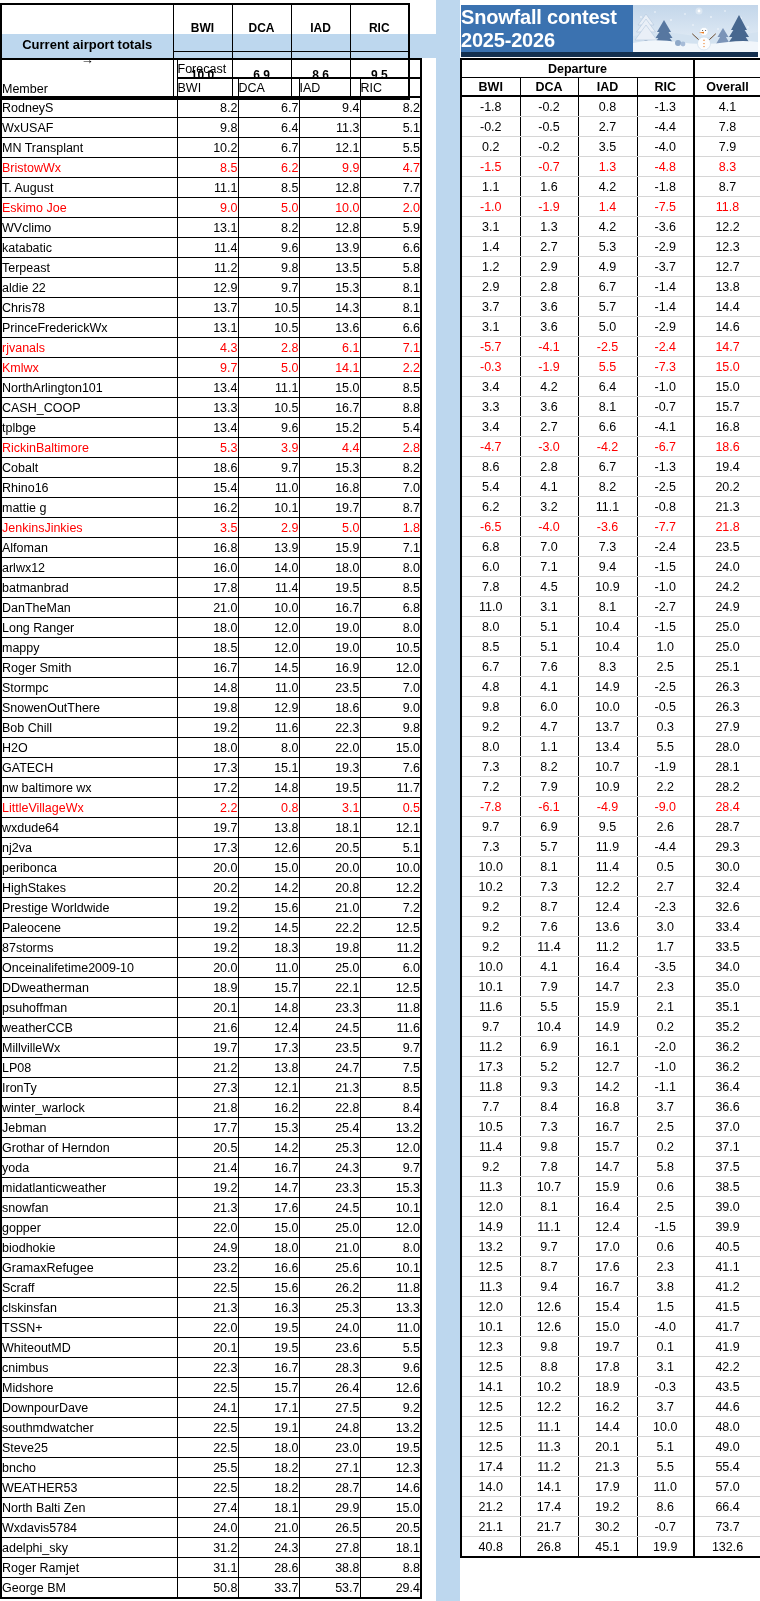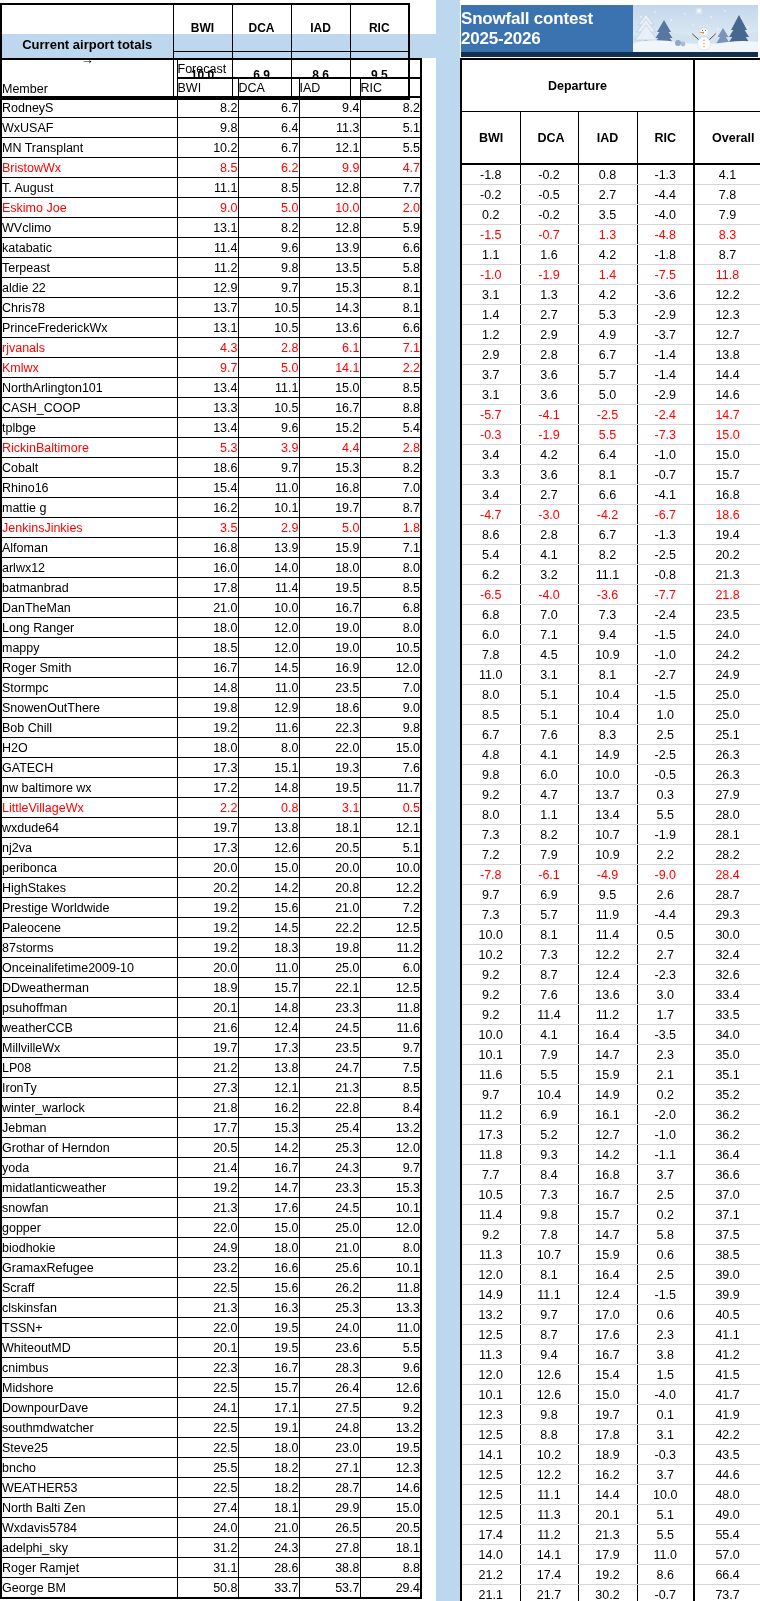--- a/index.html
+++ b/index.html
@@ -14,36 +14,36 @@
   .totals{position:absolute;left:0;top:3px;border:2px solid #000;}
   .totals th,.totals td{border:1px solid #000;padding:16px;height:14px;}
   .tlabel{font-size:13px;font-weight:bold;text-align:center;}
   .totals th{font-size:12px;font-weight:bold;text-align:center;}
   .tval{font-size:12px;font-weight:bold;text-align:center;}
 
   
   .banner{position:absolute;left:461px;top:5px;width:297px;height:47px;display:flex;
           border-bottom:5px solid #14304F;}
   .banner-text{width:172px;height:47px;background:#3B72B0;color:#fff;font-weight:bold;
-               font-size:17px;display:flex;align-items:center;justify-content:center;
+               font-size:20px;display:flex;align-items:center;justify-content:center;
                letter-spacing:-0.2px;}
   .banner-art{width:125px;height:47px;display:block;}
 
   
   .ftable{position:absolute;left:0;top:58px;width:420px;border:2px solid #000;}
   .ftable th,.ftable td{border:1px solid #000;padding:0;overflow:hidden;white-space:nowrap;}
   .ftable thead th{height:17px;font-size:12.5px;font-weight:normal;text-align:left;margin-top:32px;}
   .ftable thead th{border-bottom:2px solid #000;}
   .ftable tbody td{height:19px;font-size:12.5px;}
   .member{text-align:left;padding-left:3px;}
   .num{text-align:right;padding-right:4px;}
 
   
   .dtable{position:absolute;left:460px;top:58px;width:300px;border:2px solid #000;}
-  .dtable th{border:1px solid #000;padding:17px;height:17px;font-size:12.5px;font-weight:bold;text-align:center;}
+  .dtable th{border:1px solid #000;padding:0;height:17px;font-size:12.5px;font-weight:bold;text-align:center;}
   .dtable thead tr:last-child th{border-bottom:2px solid #000;}
   .dtable tbody td{border-left:1px solid #000;border-right:1px solid #000;
                    border-top:1px solid #D6D6D6;border-bottom:1px solid #D6D6D6;
                    padding:0;height:19px;font-size:12.5px;text-align:center;white-space:nowrap;}
   .dtable td:last-child,.dtable thead tr:last-child th:last-child,.dtable .blank-h{border-left:2px solid #000;}
   tr.red td{color:#FF0000;}
 </style>
 </head>
 <body>
 

